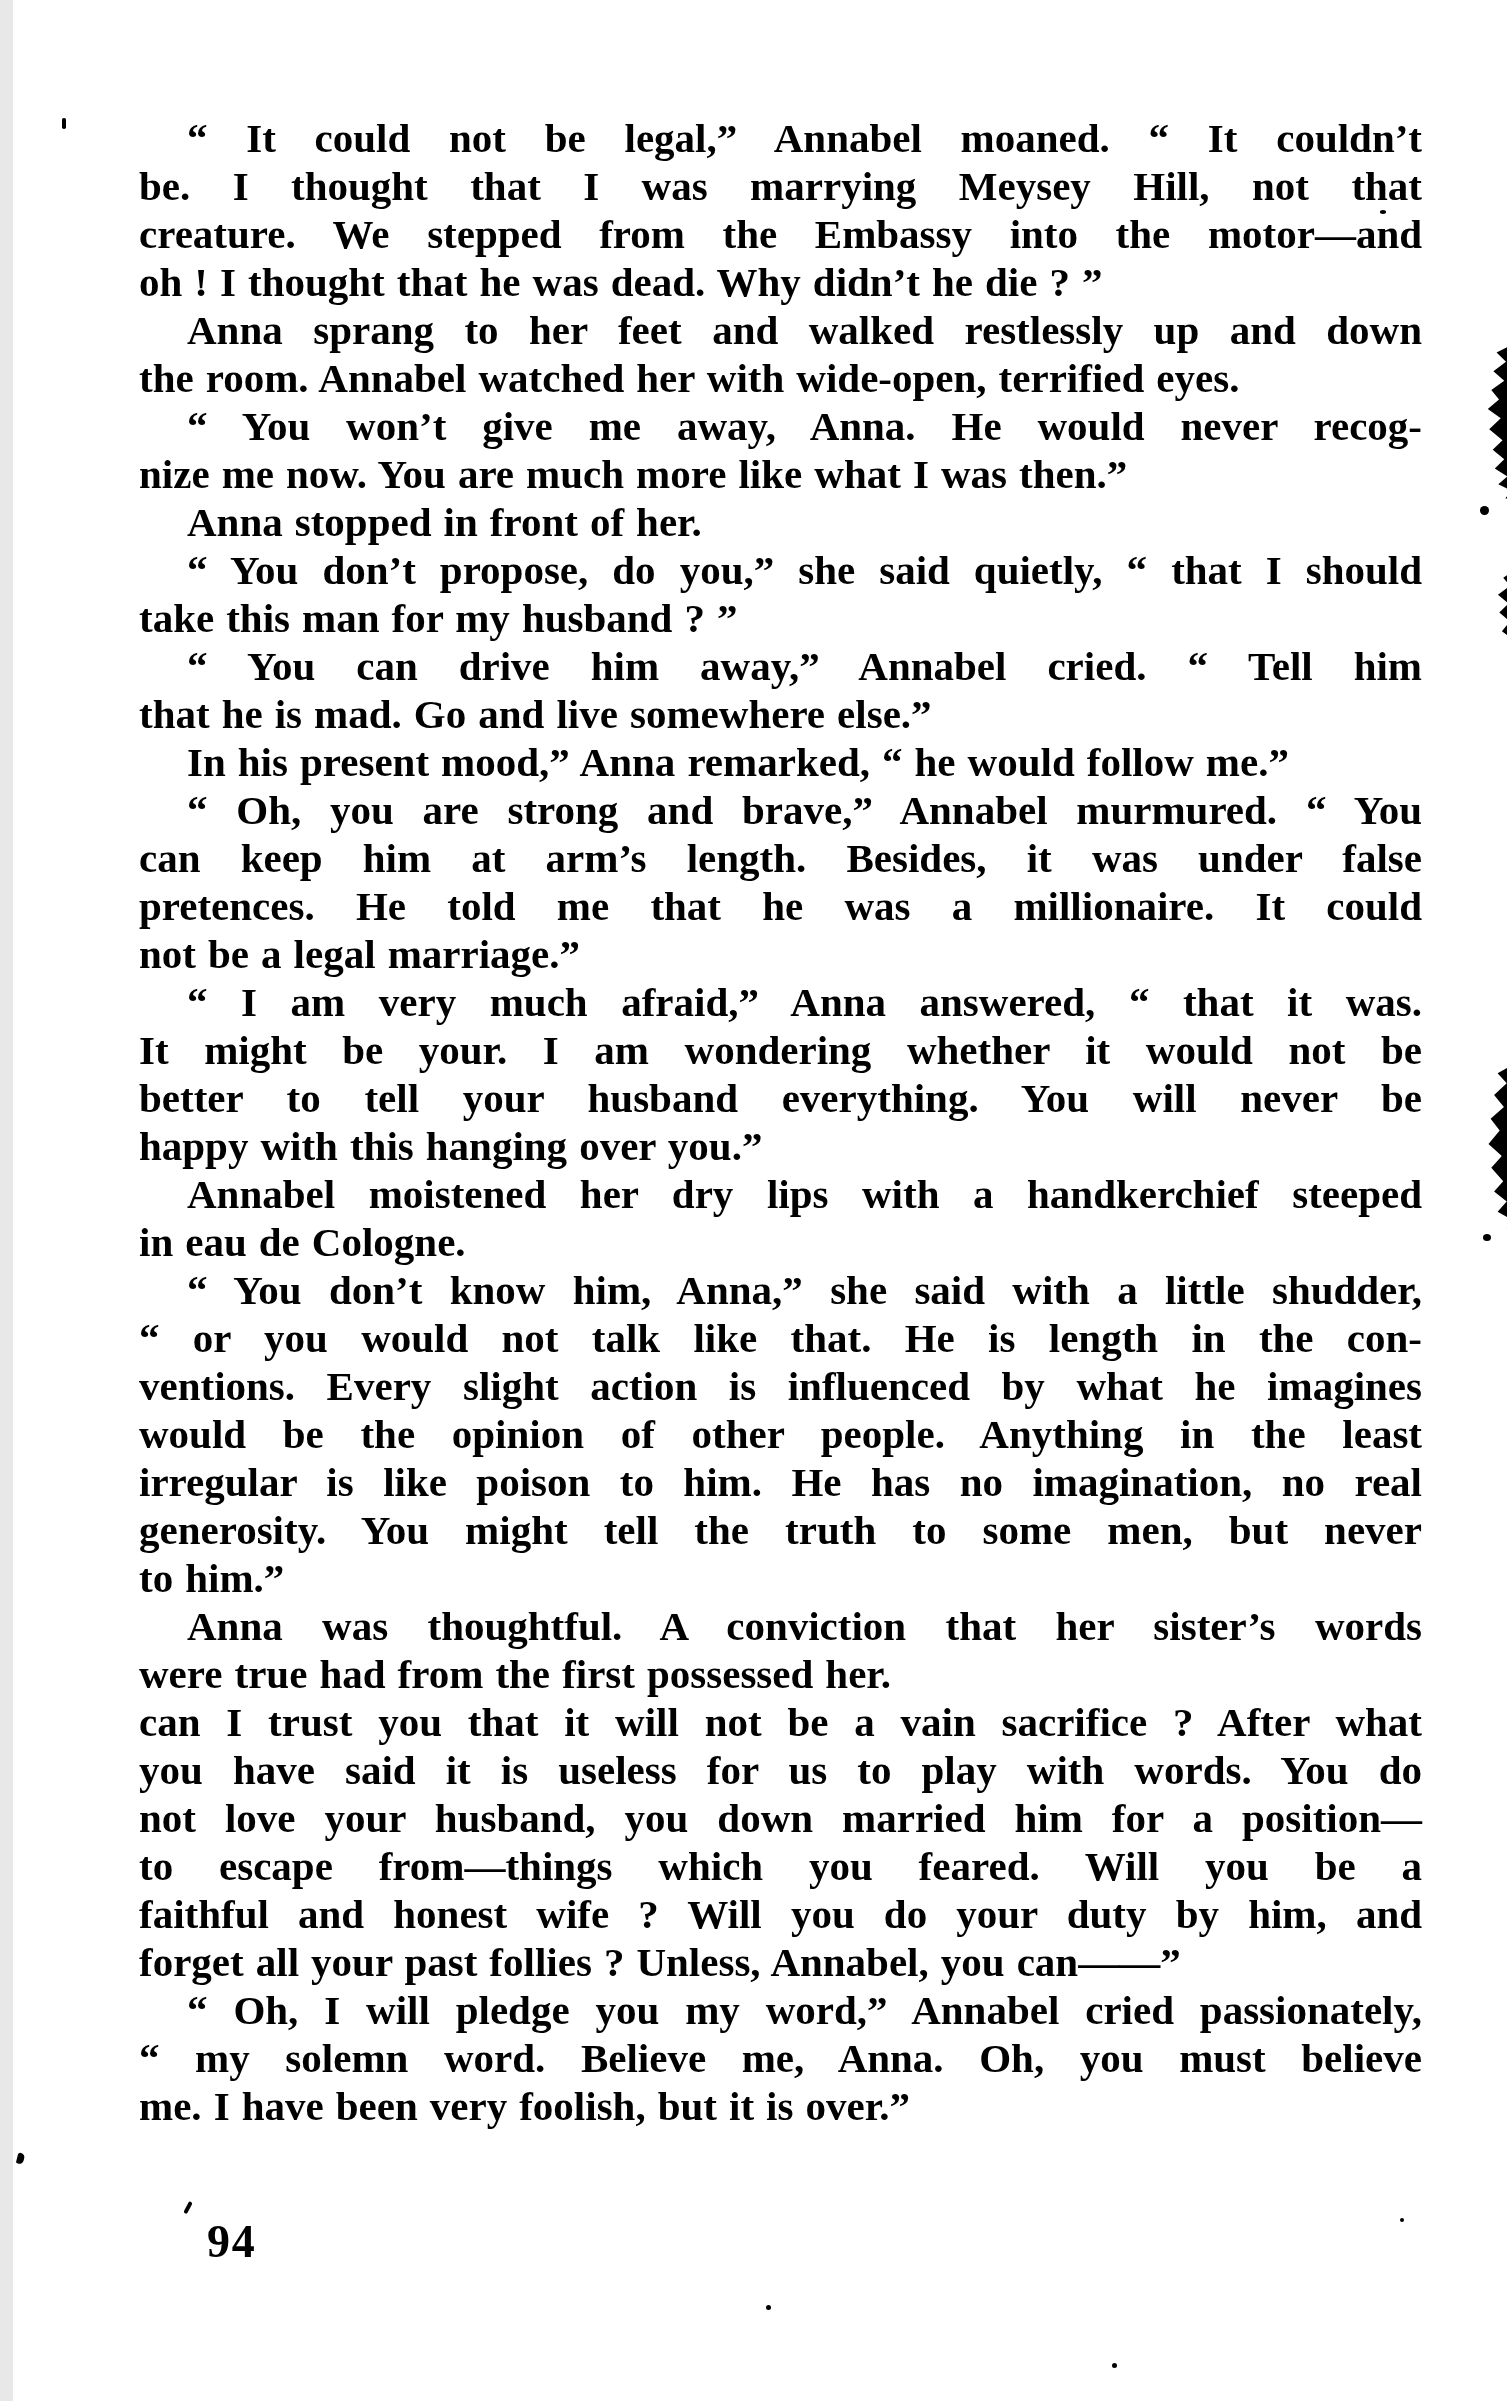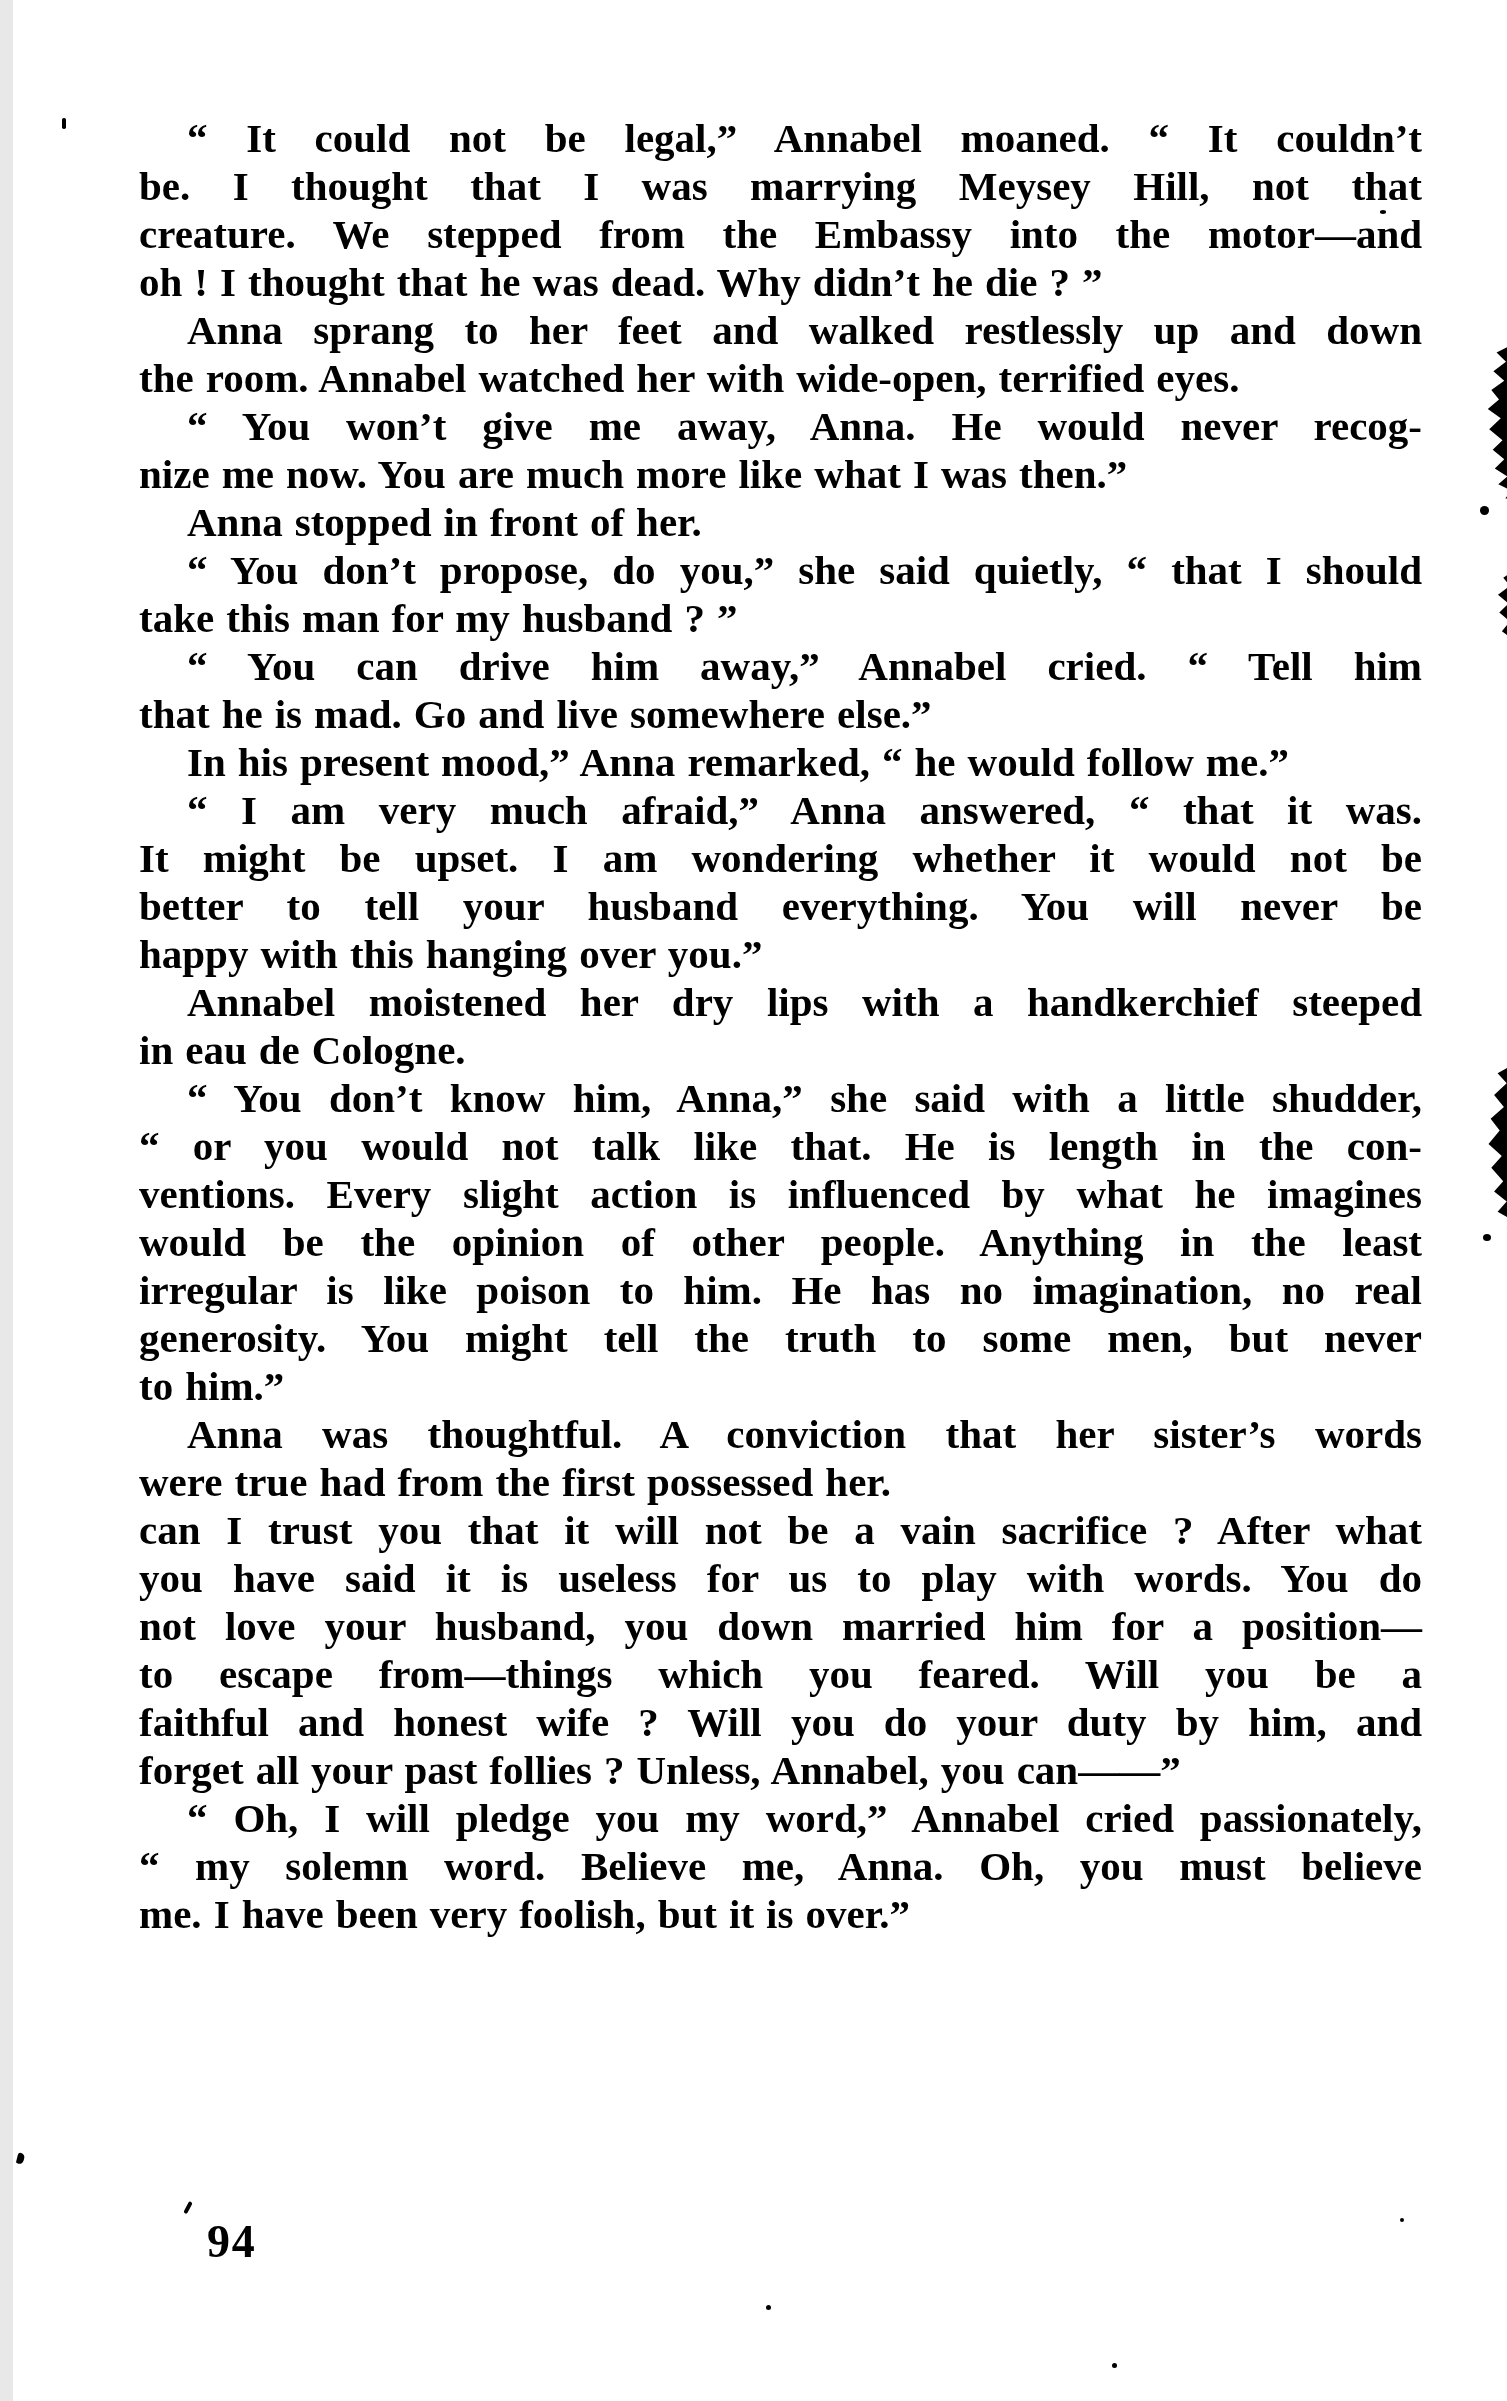--- a/index.html
+++ b/index.html
@@ -92,24 +92,30 @@
 
     <div class="para">
       <div class="line first">“ You can drive him away,” Annabel cried. “ Tell him</div>
       <div class="line last">that he is mad. Go and live somewhere else.”</div>
     </div>
 
     <div class="para">
       <div class="line first last">In his present mood,” Anna remarked, “ he would follow me.”</div>
     </div>
 
+    <div class="para">
+      <div class="line first">“ Oh, you are strong and brave,” Annabel murmured. “ You</div>
+      <div class="line">can keep him at arm’s length. Besides, it was under false</div>
+      <div class="line">pretences. He told me that he was a millionaire. It could</div>
+      <div class="line last">not be a legal marriage.”</div>
+    </div>
 
     <div class="para">
       <div class="line first">“ I am very much afraid,” Anna answered, “ that it was.</div>
-      <div class="line">It might be upset. I am wondering whether it would not be</div>
+      <div class="line">It might be your. I am wondering whether it would not be</div>
       <div class="line">better to tell your husband everything. You will never be</div>
       <div class="line last">happy with this hanging over you.”</div>
     </div>
 
     <div class="para">
       <div class="line first">Annabel moistened her dry lips with a handkerchief steeped</div>
       <div class="line last">in eau de Cologne.</div>
     </div>
 
     <div class="para">

